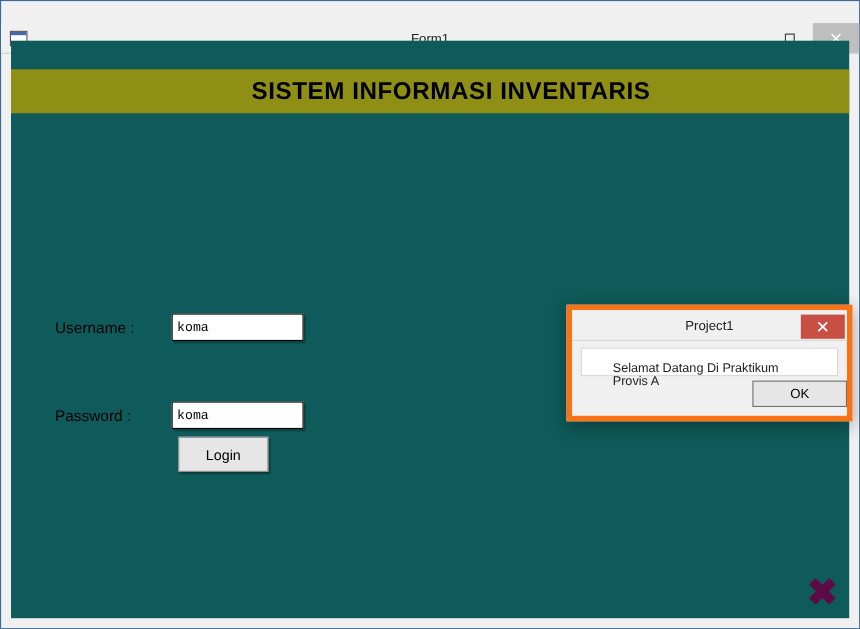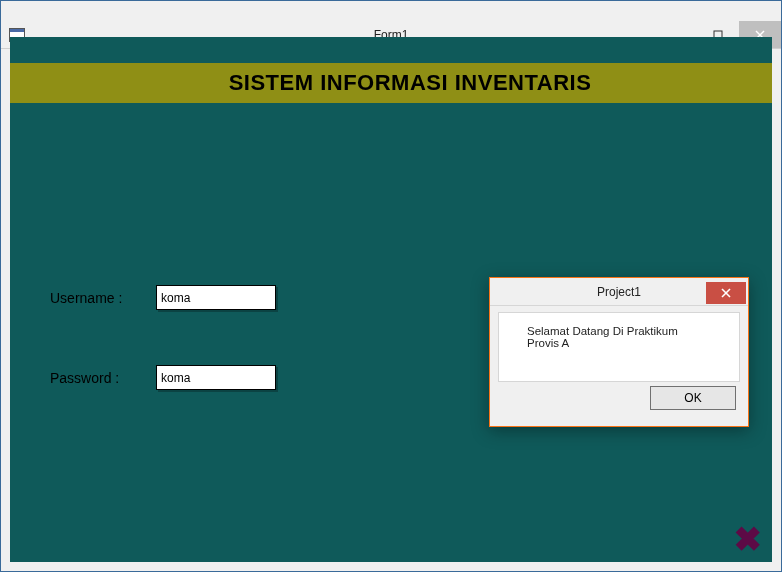--- a/index.html
+++ b/index.html
@@ -86,21 +86,21 @@
     width: 106px;
     font-family: "Comic Sans MS", cursive, sans-serif;
     font-size: 14px;
     color: #000;
   }
   .field-input {
     width: 120px; height: 25px;
     border: 1px solid #000;
     background: #fff;
     box-shadow: 2px 2px 0 rgba(0,0,0,0.25);
-    font-family: Liberation Sans, sans-serif;
+    font-family: Liberation Mono, monospace;
     font-size: 12px;
     padding: 2px 4px;
     outline: none;
   }
 
   .login-btn {
     position: absolute;
     left: 152px; top: 360px;
     width: 82px; height: 32px;
     background: #e6e6e6;
@@ -117,24 +117,24 @@
     font-family: "Comic Sans MS", cursive, sans-serif;
     color: #5d0a46;
     cursor: pointer;
     user-select: none;
     line-height: 1;
   }
 
   
   .dialog {
     position: absolute;
-    left: 488px; top: 276px;
-    width: 260px; height: 150px;
-    background: #f0f0f0;
-    border: 1px solid #f97316;
+    left: 514px; top: 276px;
+    width: 260px; height: 106px;
+    background: #f0f0f0;
+    border: 5px solid #f97316;
     box-shadow: 0 4px 16px rgba(0,0,0,0.35);
   }
   .dlg-titlebar {
     height: 28px;
     background: #f0f0f0;
     border-bottom: 1px solid #d6d6d6;
     display: flex; align-items: center;
     position: relative;
   }
   .dlg-title {
@@ -155,22 +155,21 @@
     position: absolute; left: 8px; right: 8px; top: 34px; bottom: 44px;
     background: #fff;
     border: 1px solid #d6d6d6;
     padding: 12px 28px;
     font-size: 11.5px;
     color: #222;
     font-family: Tahoma, sans-serif;
   }
   .dlg-footer {
     position: absolute; left: 0; right: 0; bottom: 0; height: 40px;
-    display: flex; align-items: flex-start; justify-content: flex-end;
-    padding-right: 12px;
+    display: flex; align-items: center; justify-content: flex-end;
   }
   .dlg-ok {
     width: 86px; height: 24px;
     background: #e6e6e6;
     border: 1px solid #707070;
     font-size: 12px;
     font-family: Tahoma, sans-serif;
     cursor: pointer;
   }
 </style>
@@ -211,20 +210,21 @@
     <div class="field-row username">
       <div class="field-label">Username :</div>
       <input class="field-input" value="koma" style="">
     </div>
 
     <div class="field-row password">
       <div class="field-label">Password :</div>
       <input class="field-input" value="koma" style="">
     </div>
 
+    <button class="login-btn">Login</button>
 
     <div class="exit-x">✖</div>
 
   </div>
 
   <div class="dialog">
     <div class="dlg-titlebar">
       <div class="dlg-title">Project1</div>
       <div class="dlg-close">
         <svg width="10" height="10">

